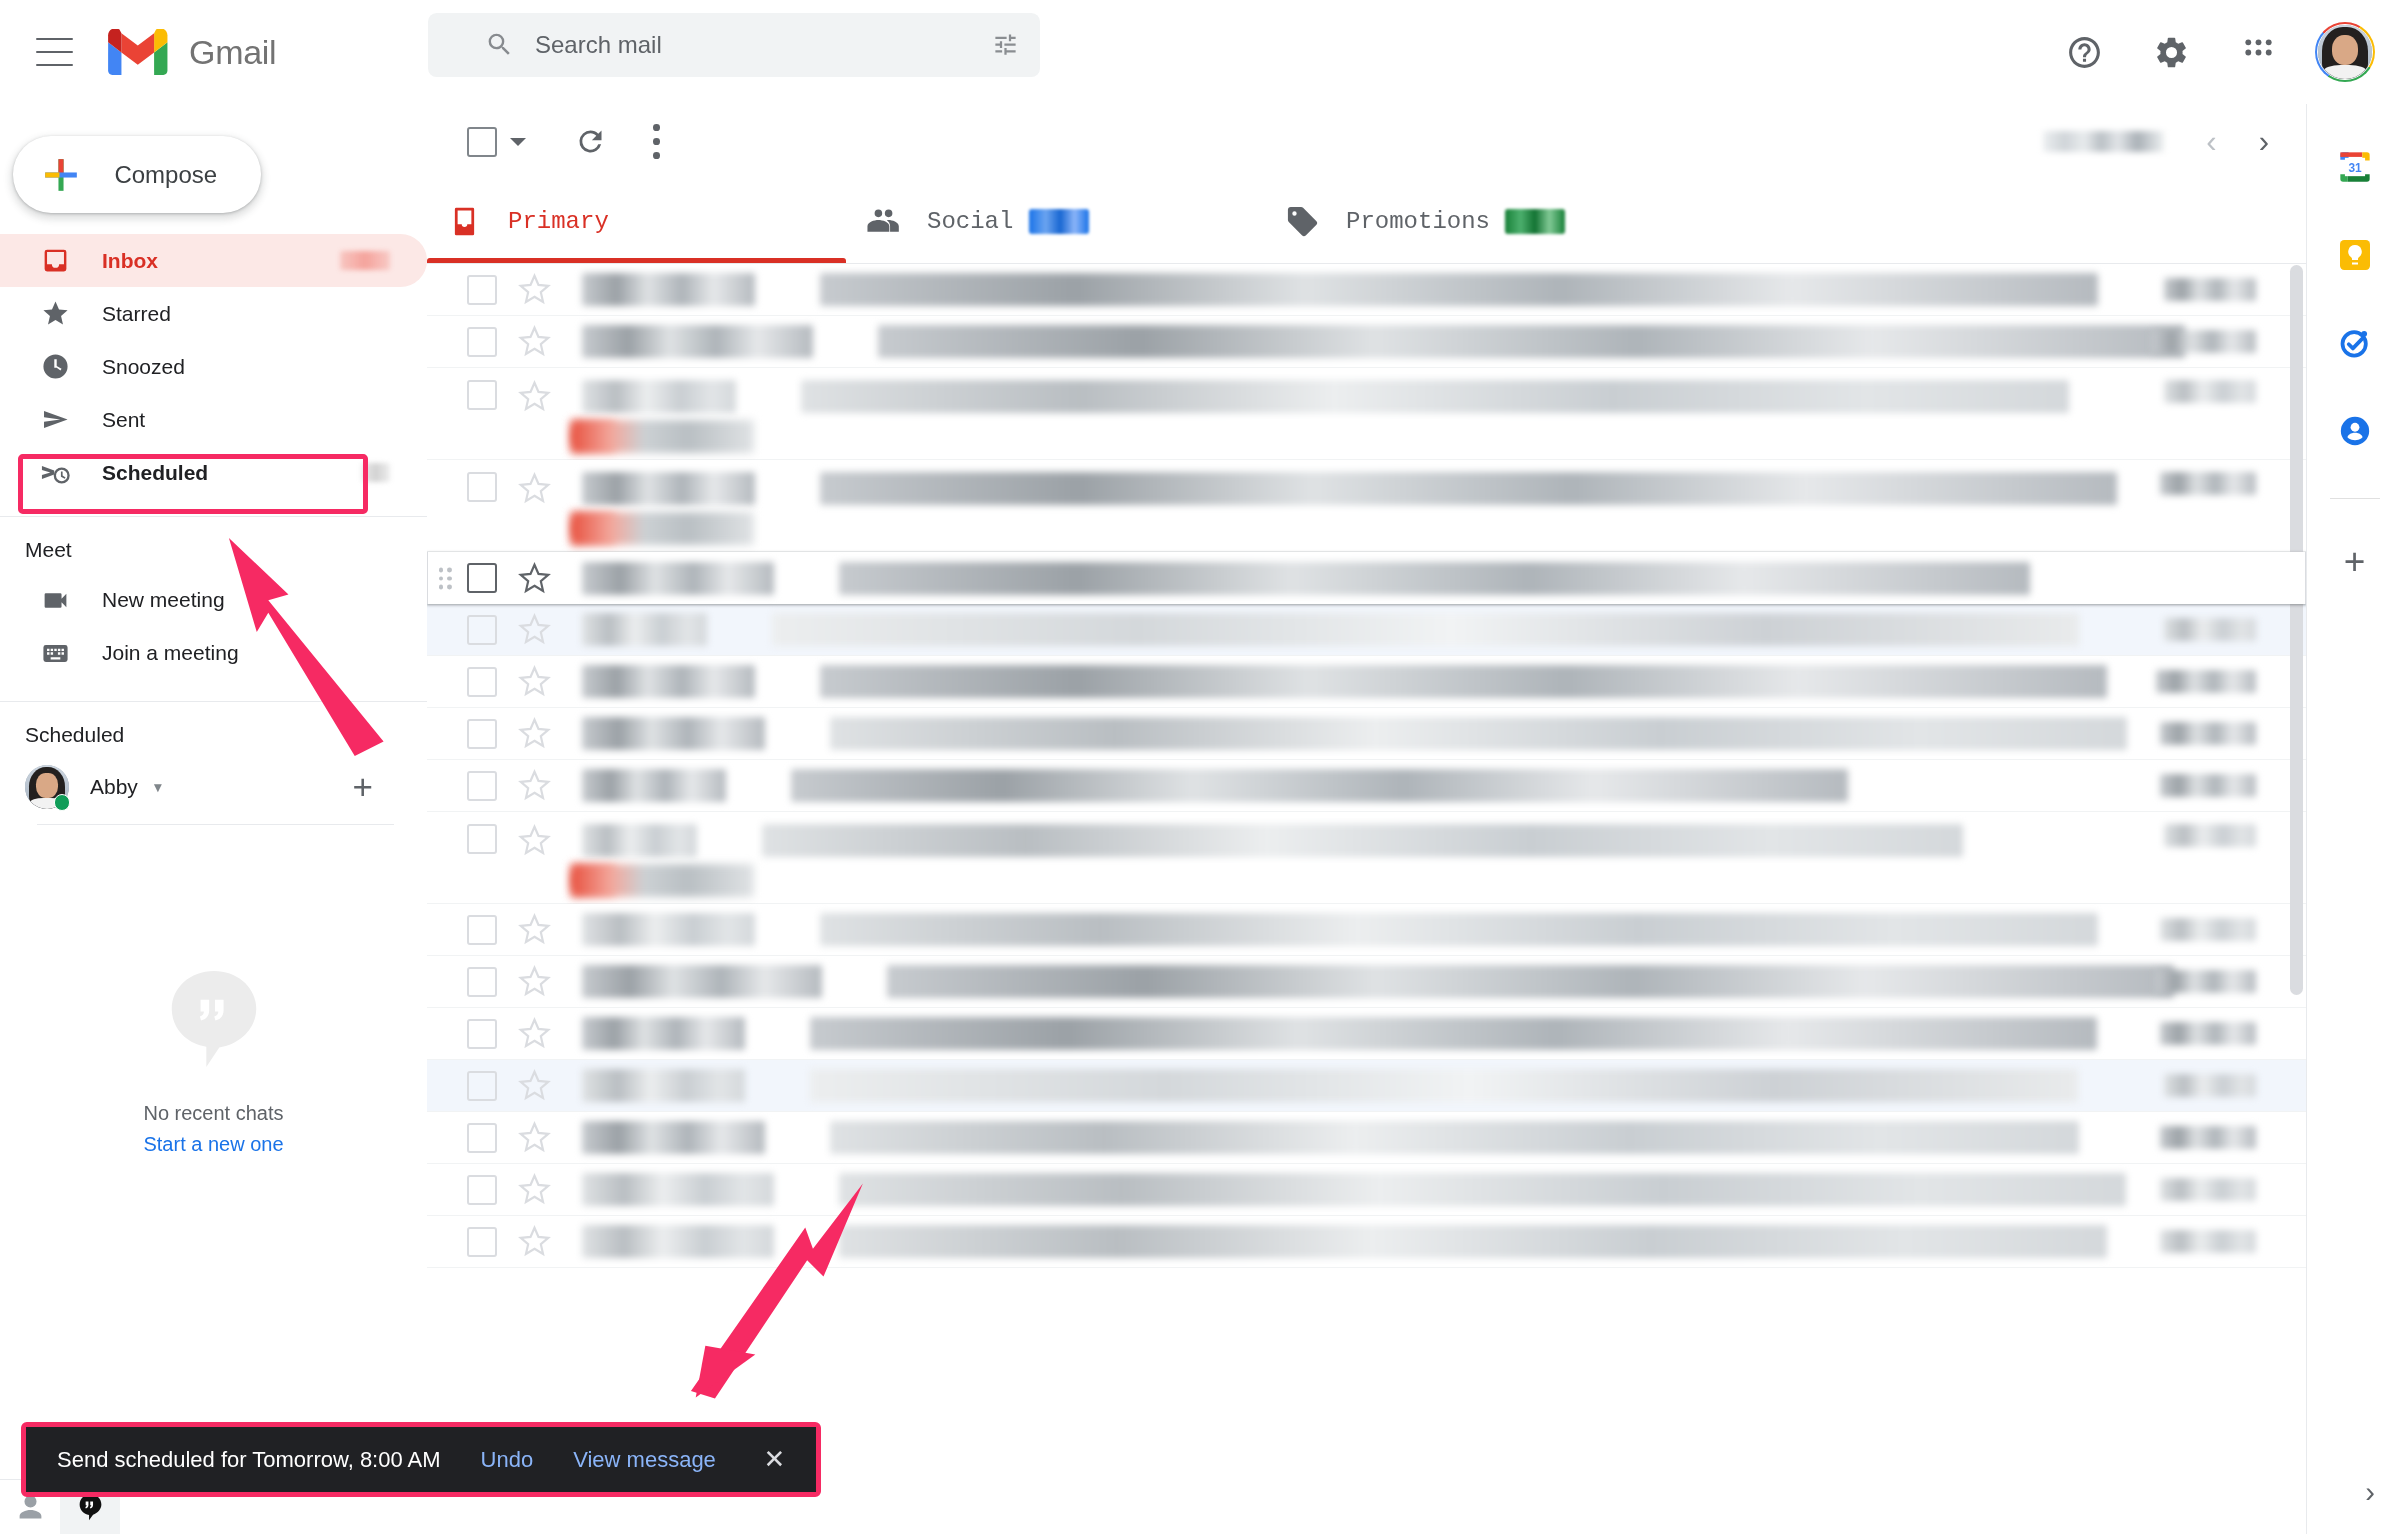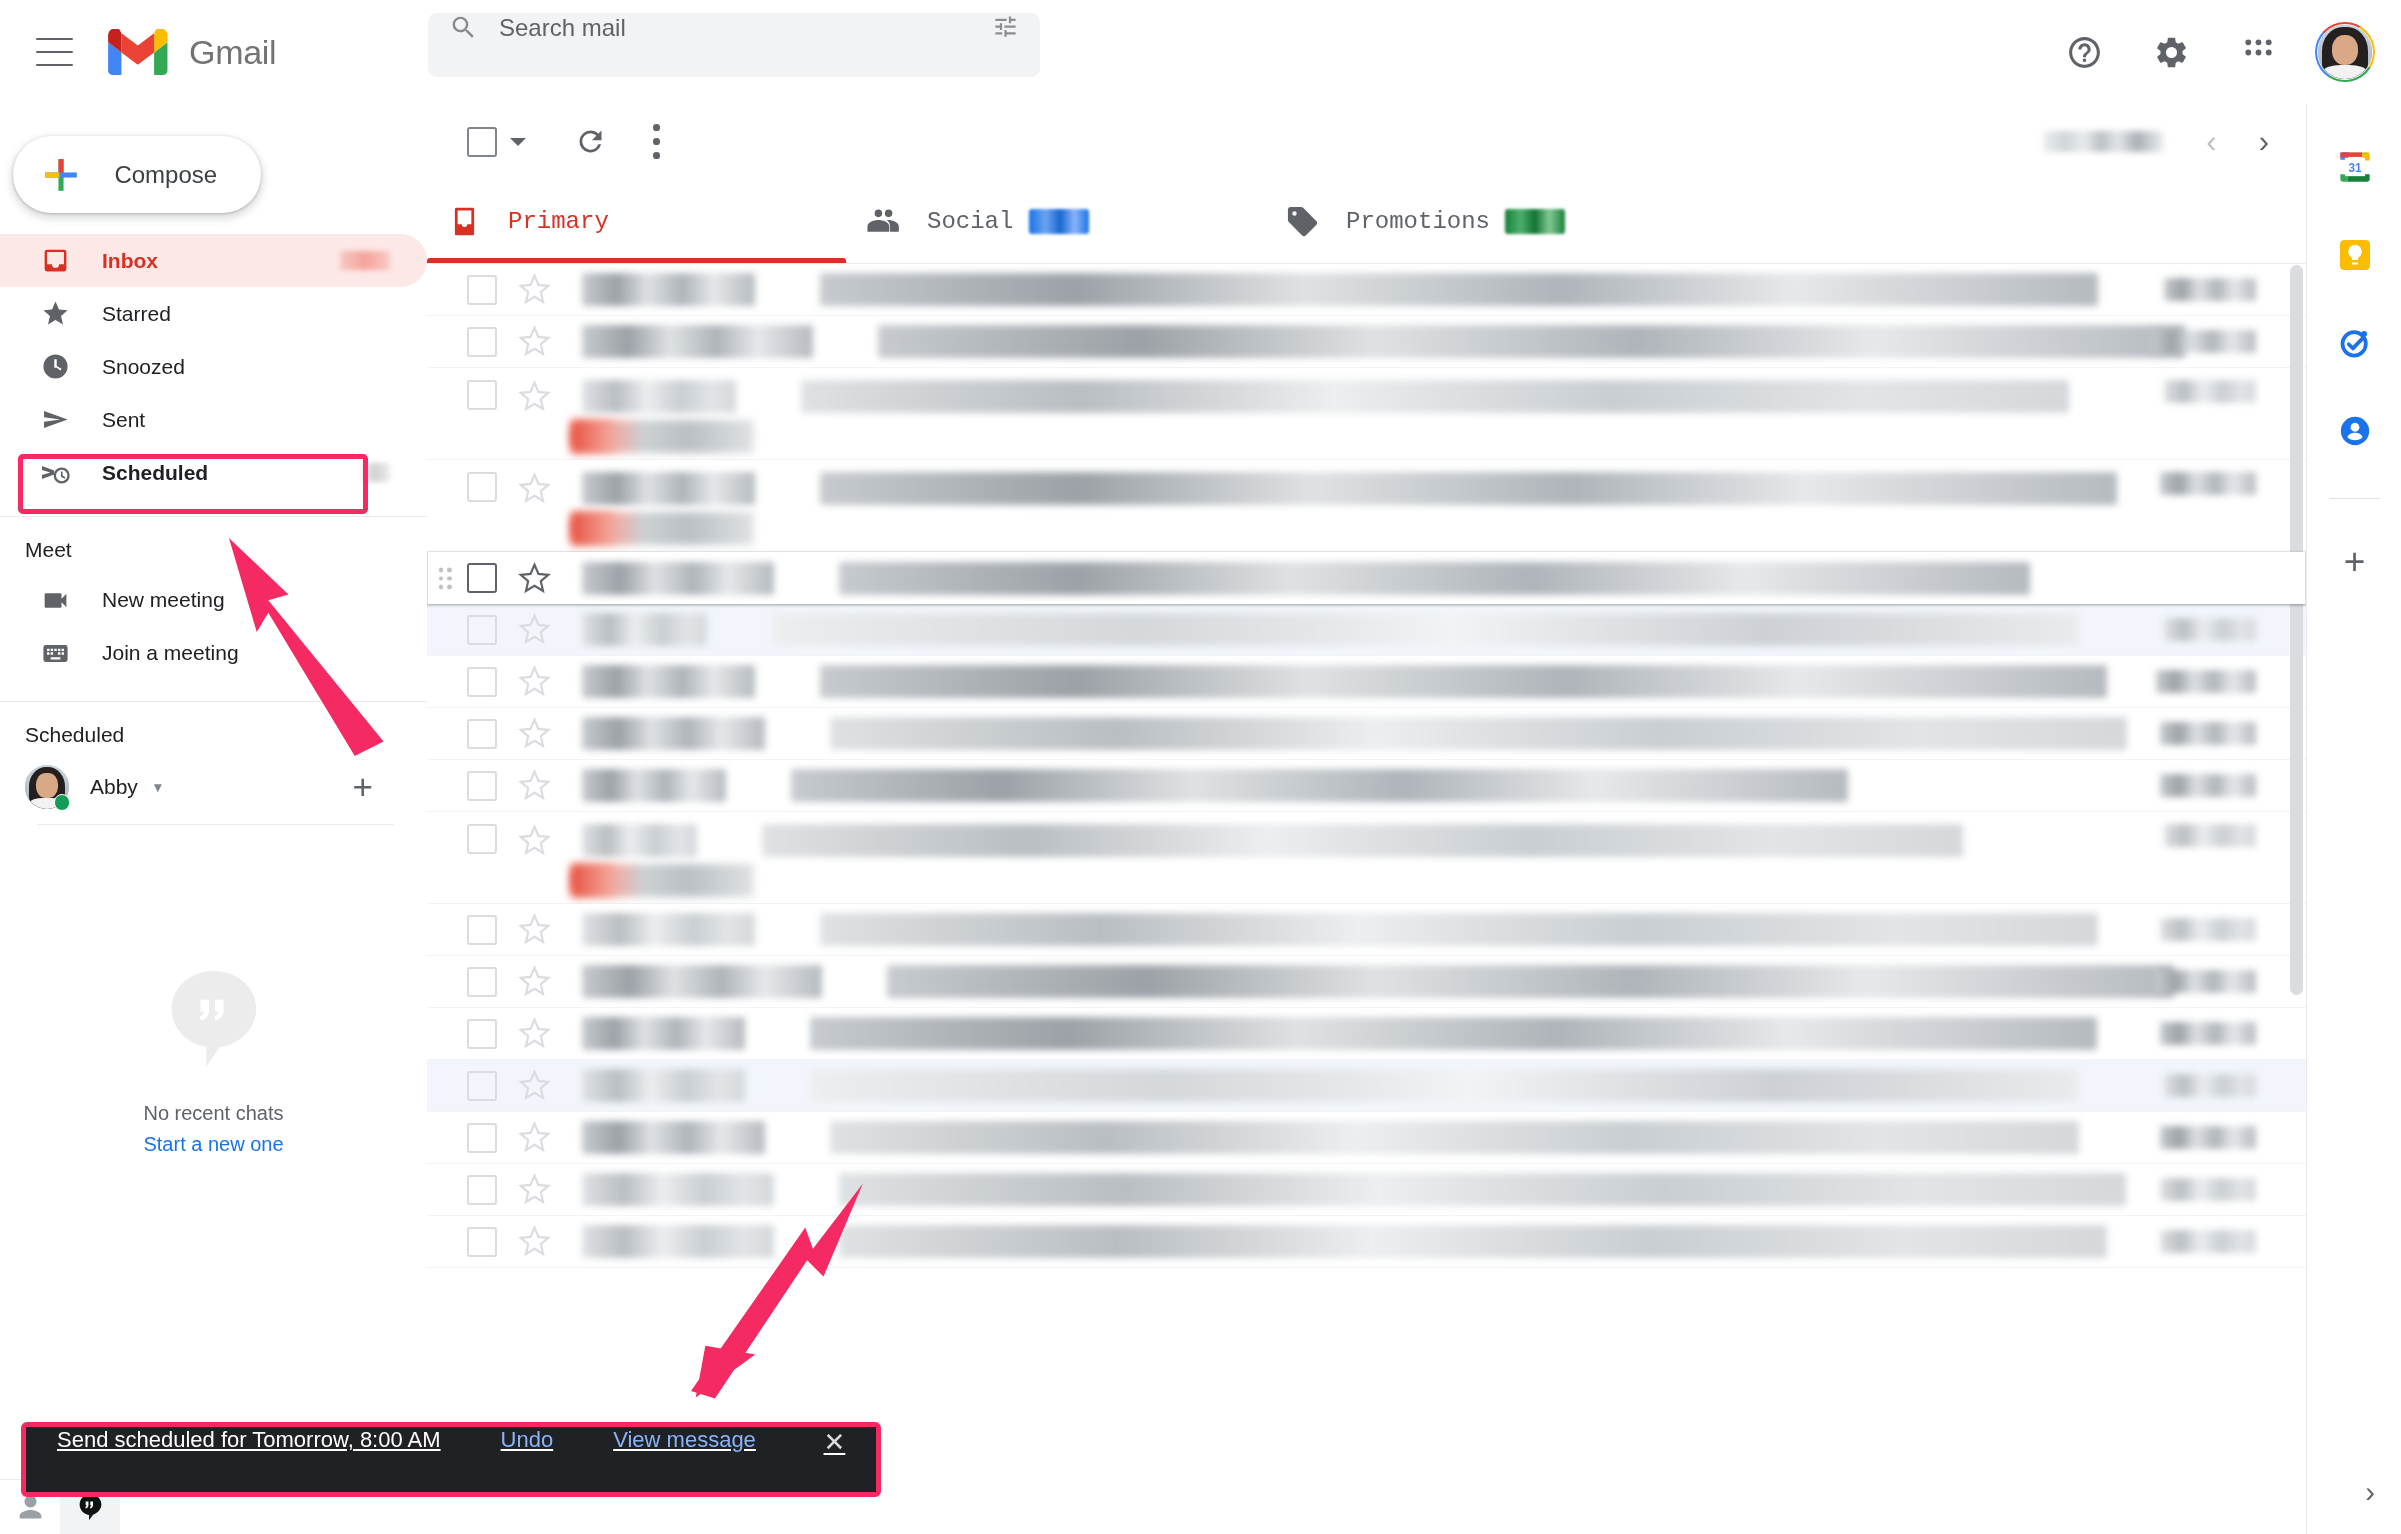--- a/index.html
+++ b/index.html
@@ -37,21 +37,21 @@
   .gmail-logo { width: 60px; height: 46px; }
   .gmail-word {
     font-size: 34px; color: #737373; margin-left: 21px;
     letter-spacing: -0.3px; font-weight: 400;
   }
 
   .searchwrap {
     position: absolute; left: 428px; top: 12.5px;
     width: 612px; height: 64px;
     background: #f1f3f4; border-radius: 8.6px;
-    display: flex; align-items: flex-start;
+    display: flex; align-items: center; padding-left: 36px;
   }
   .searchwrap .s-icon { margin-left: 21px; width: 29px; height: 29px; opacity: .72; }
   .search-input {
     flex: 1; border: 0; outline: 0; background: transparent;
     font-size: 24px; color: #202124; margin-left: 19px;
     font-family: "Liberation Sans", sans-serif;
   }
   .search-input::placeholder { color: #5f6368; }
   .tune-icon { margin-right: 21px; width: 27px; height: 27px; opacity: .7; }
 
@@ -249,22 +249,22 @@
   .cb-tab.sel { background: #f1f3f4; }
 
   
   .toast-wrap {
     position: absolute; left: 21px; bottom: 37px;
     border: 5.8px solid #f62a63; border-radius: 5.8px; z-index: 40;
   }
   .toast {
     background: #202124; color: #fff;
     height: 65px; padding: 0 31px;
-    display: flex; align-items: flex-start; gap: 60px;
-    font-size: 22px; white-space: nowrap; text-decoration: underline;
+    display: flex; align-items: center; gap: 40px;
+    font-size: 22px; white-space: nowrap;
   }
   .toast .t-action { color: #8ab4f8; cursor: pointer; }
   .toast .t-close { color: #dadce0; font-size: 26px; cursor: pointer; margin-left: 7.7px; }
 
   
   .hl-box {
     position: absolute; border: 5.8px solid #f62a63; border-radius: 4.8px;
     pointer-events: none; z-index: 30;
   }
   .anno-svg { position: absolute; left: 0; top: 0; width: 2402px; height: 1534px; pointer-events: none; z-index: 35; }

